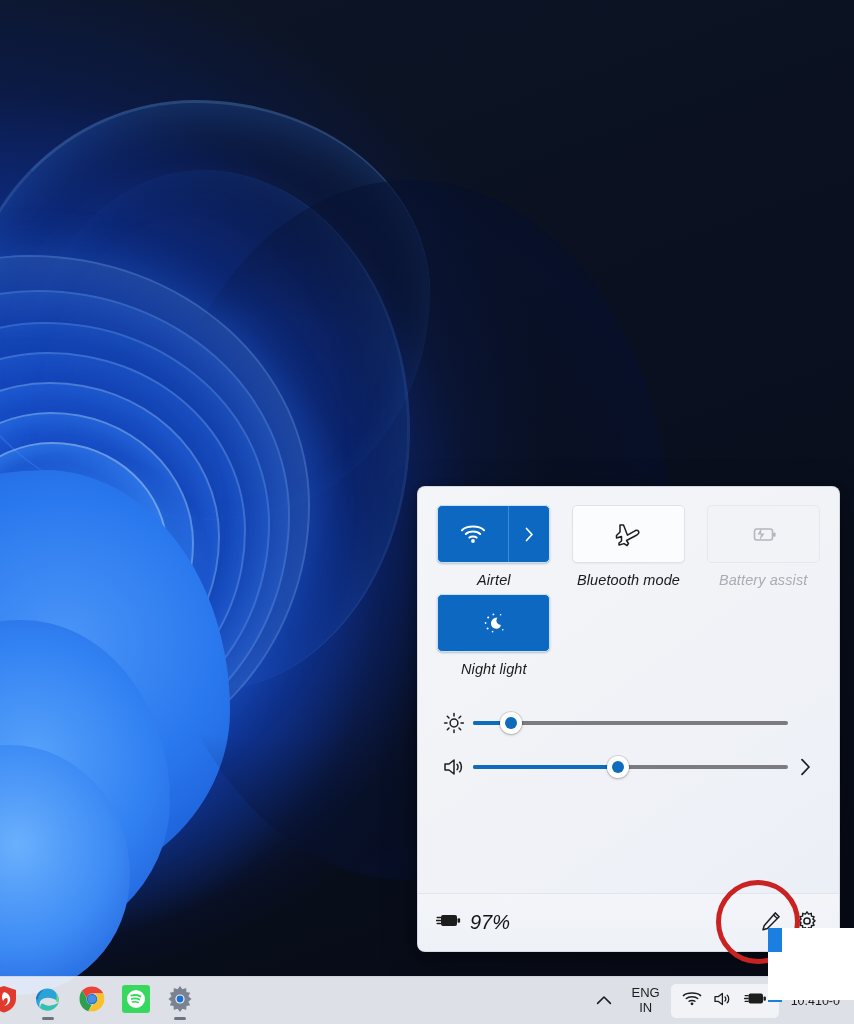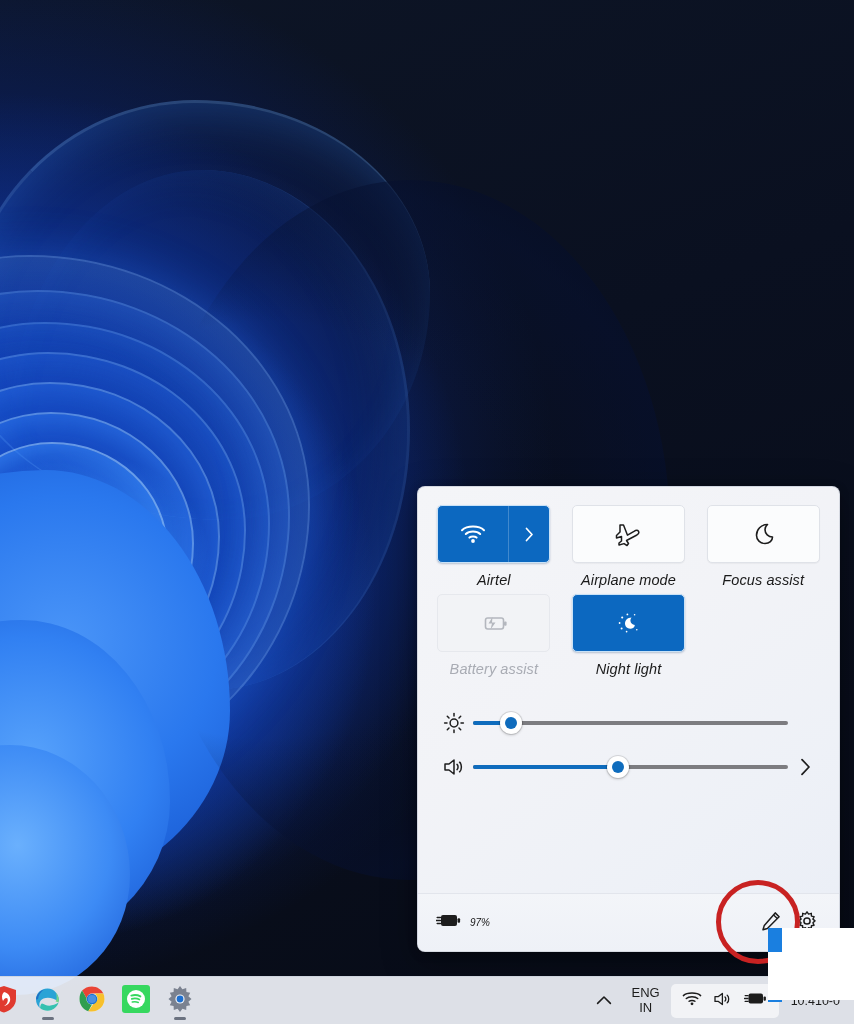--- a/index.html
+++ b/index.html
@@ -169,21 +169,21 @@
   
   #qs-footer {
     position: absolute; left: 0; right: 0; bottom: 0;
     height: 58px;
     border-top: 1px solid #e2e5ec;
     background: linear-gradient(180deg, #f3f5f9 0%, #eef1f7 100%);
     display: flex; align-items: center;
     padding: 0 14px 0 18px;
   }
   #battery-status { display: flex; align-items: center; gap: 8px; }
-  #battery-pct { font-size: 10px; color: #141414; }
+  #battery-pct { font-size: 20px; color: #141414; }
   #footer-spacer { flex: 1; }
   .footer-btn {
     width: 36px; height: 32px;
     display: flex; align-items: center; justify-content: center;
     border-radius: 4px;
   }
 
   
   #annot-circle {
     position: absolute;
@@ -302,33 +302,23 @@
 
 
       <div class="tile-cell">
         <div class="tile">
           <span class="icon-slot">
             <svg width="28" height="26" viewBox="0 0 28 26">
               <path d="M6 4 L6 11 L2.5 14.5 L2.5 17 L7.5 15.5 L7.5 20 L5 22 L5 24 L10 22.6 L13 24.5 L14.5 22.5 L12.5 19.5 L22 14.5 C24.5 13.2 25.5 11.5 24.5 10.2 C23.6 9 21.8 9.2 20 10.4 L13.5 14.2 L9.5 4 Z" stroke="#1d1d1d" stroke-width="1.5" fill="none" stroke-linejoin="round" stroke-linecap="round"></path>
             </svg>
           </span>
         </div>
-        <div class="tile-label">Airplane mode</div>
-      </div>
-
-      <div class="tile-cell">
-        <div class="tile">
-          <span class="icon-slot">
-            <svg width="24" height="26" viewBox="0 0 24 26">
-              <path d="M16.5 3.5 C10 3.5, 5.5 8.5, 5.5 14.2 C5.5 19, 9.2 22.5, 14 22.5 C18.4 22.5, 21.5 19.6, 21.5 16 C17.4 16, 14 12.8, 14 8.8 C14 6.8, 15 4.8, 16.5 3.5 Z" stroke="#1d1d1d" stroke-width="1.6" fill="none" stroke-linejoin="round"></path>
-            </svg>
-          </span>
-        </div>
-        <div class="tile-label">Focus assist</div>
-      </div>
+        <div class="tile-label">Bluetooth mode</div>
+      </div>
+
 
       <div class="tile-cell">
         <div class="tile disabled">
           <span class="icon-slot">
             <svg width="30" height="20" viewBox="0 0 30 20">
               <rect x="6.5" y="5" width="18" height="11" rx="2.2" stroke="#b4b7be" stroke-width="1.6" fill="none"></rect>
               <rect x="25" y="8.4" width="2.6" height="4.4" rx="1" fill="#b4b7be"></rect>
               <path d="M13.5 4 L9.5 10.5 L13 10.5 L11.5 16.5 L16.5 9.5 L13 9.5 Z" fill="#b4b7be"></path>
             </svg>
           </span>

